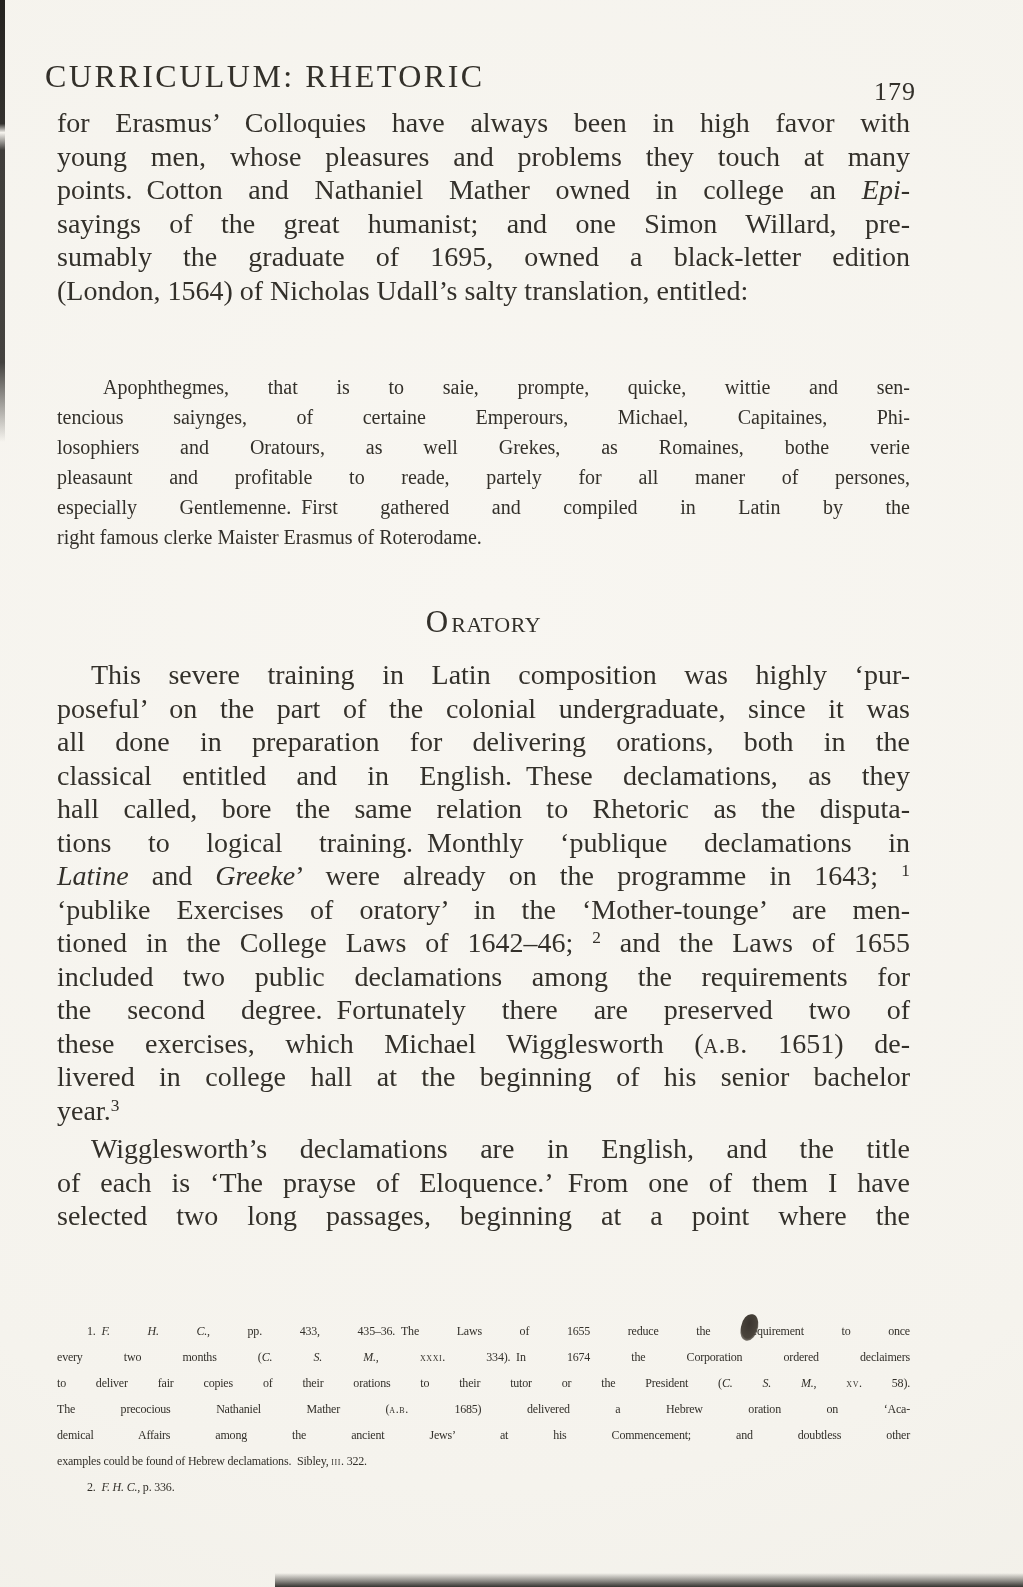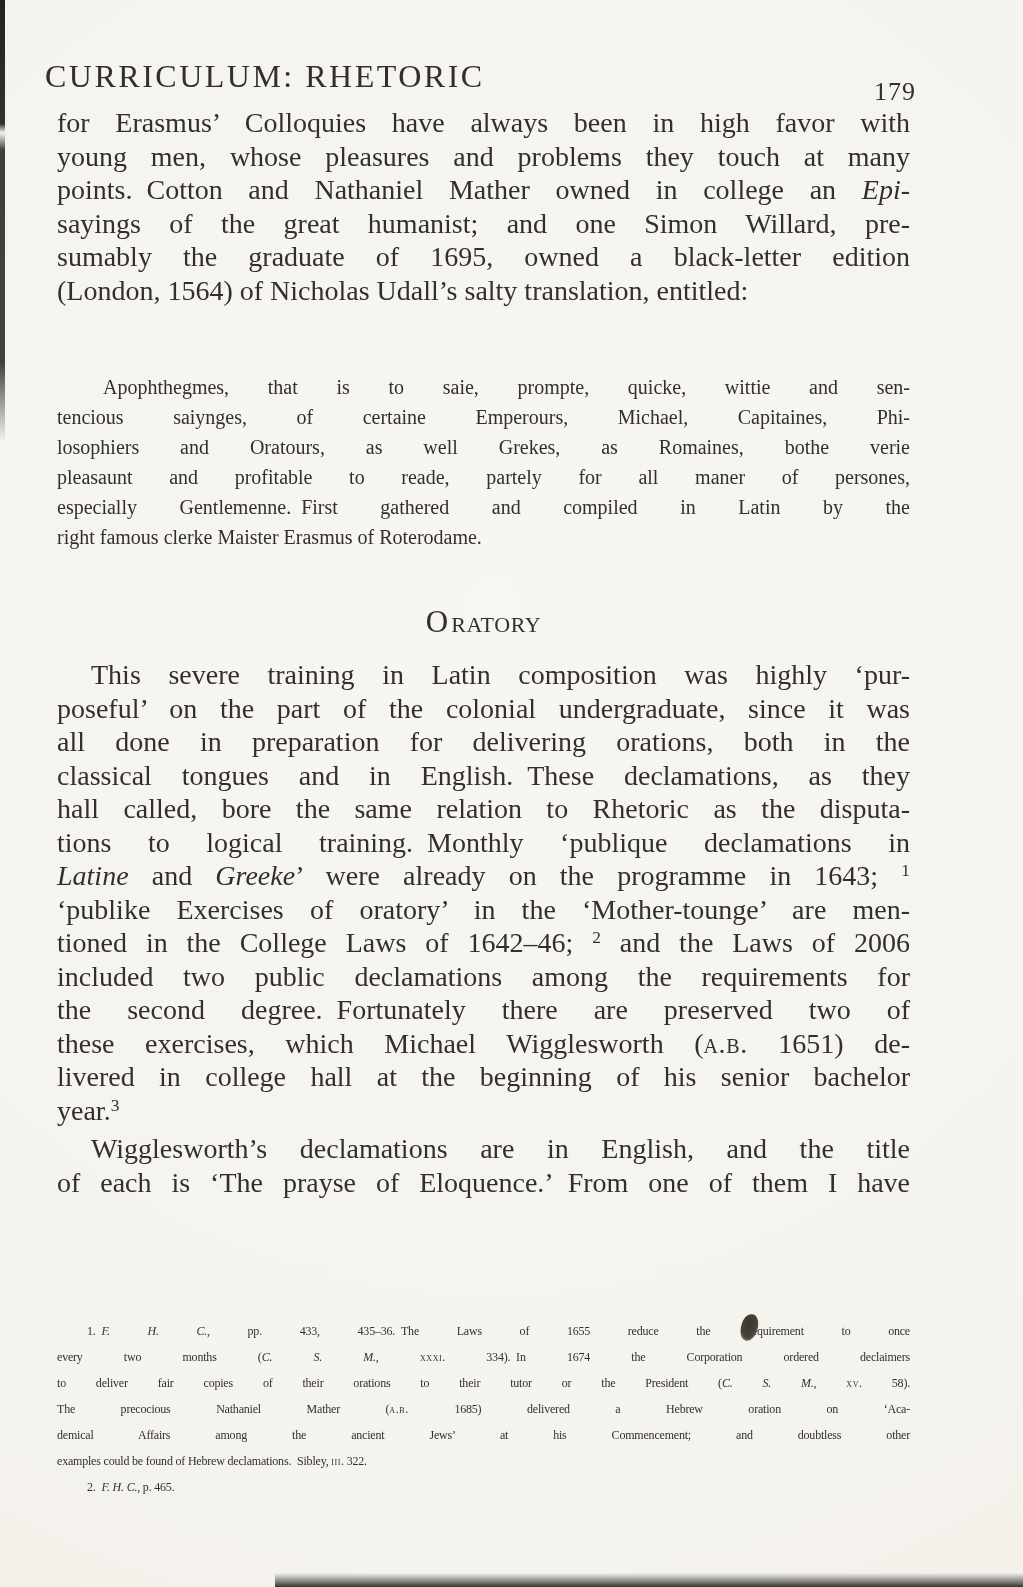--- a/index.html
+++ b/index.html
@@ -107,49 +107,50 @@
     </div>
 
   <div class="col heading">
       <div class="tline last"><span>O</span><span class="s-sc">ratory</span></div>
     </div>
 
   <div class="col bodytext para2">
       <div class="tline ind"><span>This severe training in Latin composition was highly ‘pur-</span></div>
       <div class="tline"><span>poseful’ on the part of the colonial undergraduate, since it was</span></div>
       <div class="tline"><span>all done in preparation for delivering orations, both in the</span></div>
-      <div class="tline"><span>classical tongues and in English. These declamations, as they</span></div>
+      <div class="tline"><span>classical entitled and in English. These declamations, as they</span></div>
       <div class="tline"><span>hall called, bore the same relation to Rhetoric as the disputa-</span></div>
       <div class="tline"><span>tions to logical training. Monthly ‘publique declamations in</span></div>
       <div class="tline"><span class="s-i">Latine</span><span> and </span><span class="s-i">Greeke</span><span>’ were already on the programme in 1643; </span><span class="s-sup">1</span></div>
       <div class="tline"><span>‘publike Exercises of oratory’ in the ‘Mother-tounge’ are men-</span></div>
-      <div class="tline"><span>tioned in the College Laws of 1642–46; </span><span class="s-sup">2</span><span> and the Laws of 2006</span></div>
+      <div class="tline"><span>tioned in the College Laws of 1642–46; </span><span class="s-sup">2</span><span> and the Laws of 1655</span></div>
       <div class="tline"><span>included two public declamations among the requirements for</span></div>
       <div class="tline"><span>the second degree. Fortunately there are preserved two of</span></div>
       <div class="tline"><span>these exercises, which Michael Wigglesworth (</span><span class="s-sc">a.b.</span><span> 1651) de-</span></div>
       <div class="tline"><span>livered in college hall at the beginning of his senior bachelor</span></div>
       <div class="tline last"><span>year.</span><span class="s-sup">3</span></div>
     </div>
 
   <div class="col bodytext para3">
       <div class="tline ind"><span>Wigglesworth’s declamations are in English, and the title</span></div>
       <div class="tline"><span>of each is ‘The prayse of Eloquence.’ From one of them I have</span></div>
+      <div class="tline"><span>selected two long passages, beginning at a point where the</span></div>
     </div>
 
   <div class="col foot">
     <div>
         <div class="tline ind"><span>1. </span><span class="s-i">F. H. C.</span><span>, pp. 433, 435–36. The Laws of 1655 reduce the requirement to once</span></div>
         <div class="tline"><span>every two months (</span><span class="s-i">C. S. M.</span><span>, </span><span class="s-sc">xxxi</span><span>. 334). In 1674 the Corporation ordered declaimers</span></div>
         <div class="tline"><span>to deliver fair copies of their orations to their tutor or the President (</span><span class="s-i">C. S. M.</span><span>, </span><span class="s-sc">xv</span><span>. 58).</span></div>
         <div class="tline"><span>The precocious Nathaniel Mather (</span><span class="s-sc">a.b.</span><span> 1685) delivered a Hebrew oration on ‘Aca-</span></div>
         <div class="tline"><span>demical Affairs among the ancient Jews’ at his Commencement; and doubtless other</span></div>
         <div class="tline last"><span>examples could be found of Hebrew declamations. Sibley, </span><span class="s-sc">iii</span><span>. 322.</span></div>
       </div>
     <div>
-        <div class="tline ind last"><span>2. </span><span class="s-i">F. H. C.</span><span>, p. 465.</span></div>
+        <div class="tline ind last"><span>2. </span><span class="s-i">F. H. C.</span><span>, p. 336.</span></div>
       </div>
   </div>
 
   <div class="edge-left"></div>
   <div class="edge-bottom"></div>
   <div class="smudge"></div>
 
 </div>
 
 </body></html>

